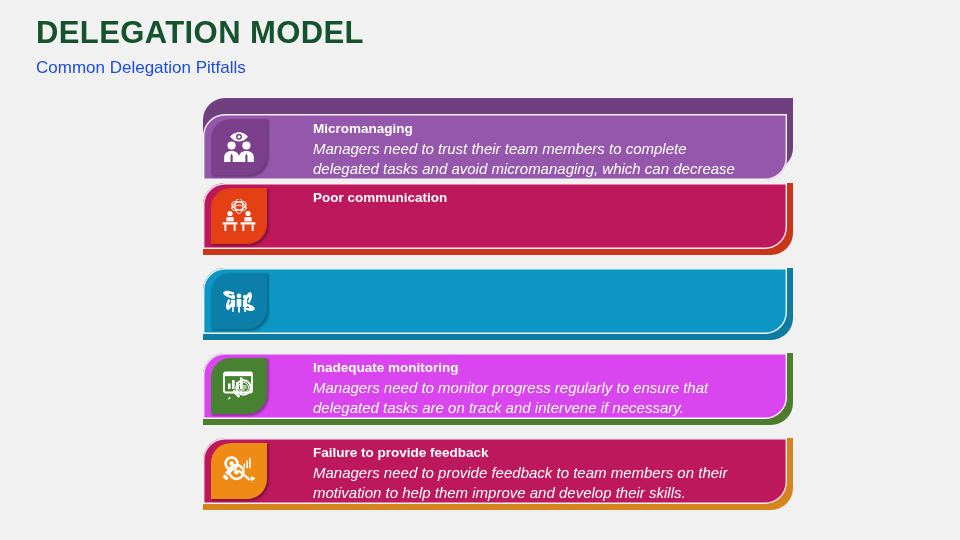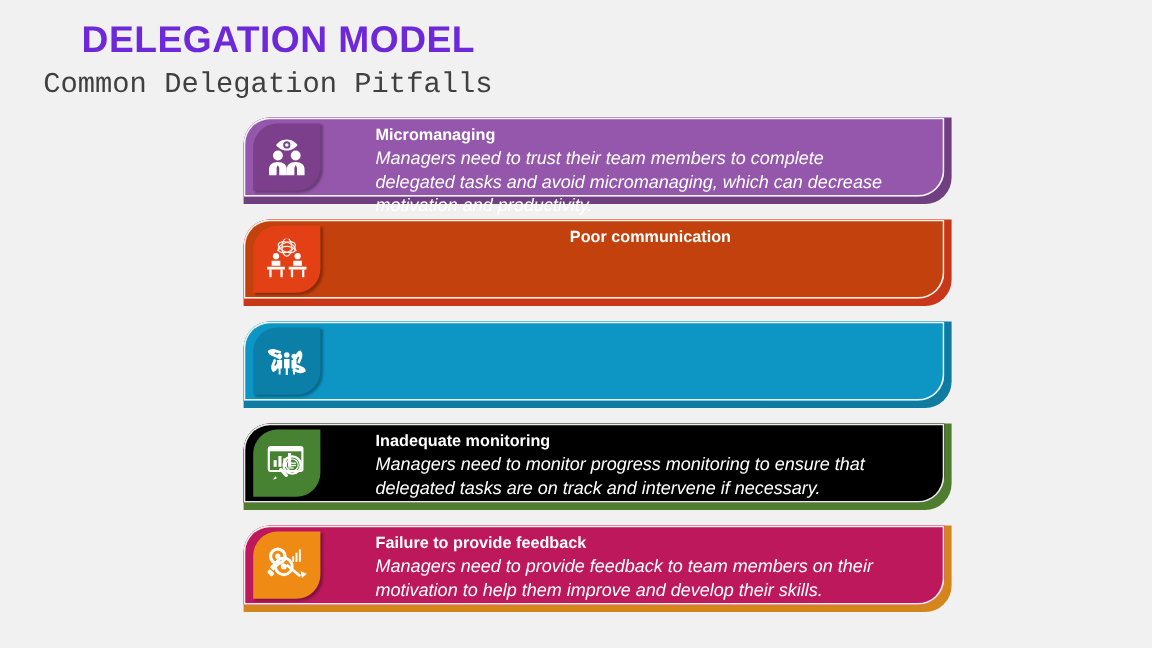--- a/index.html
+++ b/index.html
@@ -24,27 +24,26 @@
   #page-title {
     font-size: 31px;
     font-weight: bold;
     color: #3b3b3b;
     letter-spacing: 0.4px;
     line-height: 1.1;
     margin: 0;
     white-space: nowrap;
   }
   #page-subtitle {
-    font-size: 24px;
+    font-size: 17px;
     font-weight: normal;
-    color: #404040;
+    color: #1d4ed8;
     margin: 9px 0 0 0;
     line-height: 1.1;
     white-space: nowrap;
-    font-family: Liberation Mono, monospace;
   }
 
   
   #rows {
     position: absolute;
     left: 203px;
     top: 98px;
     width: 600px;
   }
 
@@ -109,47 +108,47 @@
     line-height: 1.32;
     margin: 0;
     max-width: 440px;
     font-style: italic;
   }
 </style>
 </head>
 <body style="background: rgb(241, 241, 241);">
 
 <div id="header">
-  <h1 id="page-title" style="color: #6d28d9; margin-left: 32px;">DELEGATION MODEL</h1>
+  <h1 id="page-title" style="color: #14532d;">DELEGATION MODEL</h1>
   <h2 id="page-subtitle">Common Delegation Pitfalls</h2>
 </div>
 
 <div id="rows">
     <div class="row">
       <div class="row-shell" style="background: rgb(111, 63, 128);"></div>
-      <div class="row-band" style="background: rgb(149, 87, 171);">
+      <div class="row-band" style="background: rgb(149, 87, 171); margin-top: 16px;">
         <div class="row-icon-tile" style="background: rgb(123, 63, 140);">
     <svg width="36" height="34" viewBox="0 0 36 34" fill="#fff">
       <path d="M18 2.2c-4.3 0-7.6 2.6-8.9 4.6 1.3 2 4.6 4.6 8.9 4.6s7.6-2.6 8.9-4.6C25.6 4.8 22.3 2.2 18 2.2zm0 7.6a3 3 0 1 1 0-6 3 3 0 0 1 0 6z"></path>
       <circle cx="18" cy="6.8" r="1.5"></circle>
       <circle cx="10.6" cy="15.6" r="4.1"></circle>
       <circle cx="25.4" cy="15.6" r="4.1"></circle>
       <path d="M10.6 21c-4.6 0-7.4 2.5-7.4 6.1V32h6.3v-6.2l1.1-2.3 1.1 2.3V32h6.3v-4.9c0-3.6-2.8-6.1-7.4-6.1z"></path>
       <path d="M25.4 21c-4.6 0-7.4 2.5-7.4 6.1V32h6.3v-6.2l1.1-2.3 1.1 2.3V32h6.3v-4.9c0-3.6-2.8-6.1-7.4-6.1z"></path>
     </svg>
         </div>
         <div class="row-text">
           <p class="row-heading">Micromanaging</p>
           <p class="row-desc">Managers need to trust their team members to complete delegated tasks and avoid micromanaging, which can decrease motivation and productivity.</p>
         </div>
       </div>
     </div>
     <div class="row">
       <div class="row-shell" style="background: rgb(201, 55, 26);"></div>
-      <div class="row-band" style="background: #c2410c; text-align: center;">
+      <div class="row-band" style="background: #be185d;">
         <div class="row-icon-tile" style="background: rgb(227, 65, 21);">
     <svg width="38" height="34" viewBox="0 0 38 34" fill="none" stroke="#fff">
       <g stroke-width="1" opacity="0.95" fill="none">
         <ellipse cx="19" cy="7" rx="7.5" ry="4" transform="rotate(-20 19 7)"></ellipse>
         <ellipse cx="19" cy="7" rx="7.5" ry="4" transform="rotate(20 19 7)"></ellipse>
         <ellipse cx="19" cy="7" rx="4" ry="7.5"></ellipse>
         <path d="M11 10c4-5 12-5 16 0"></path>
       </g>
       <g fill="#fff" stroke="none">
         <circle cx="10" cy="14.5" r="2.6"></circle>
@@ -184,41 +183,41 @@
       <path d="M30.6 8c1.4 1.7 1.8 4.2 1 6.3l-1.9 4.8-2-1 1.5-4c.3-.7-.6-1.2-1-.6l-3 5.1-2-1.3 3.9-6.9c.8-1.5 2.2-2.3 3.5-2.4z"></path>
       <path d="M7.4 26c-1.4-1.7-1.8-4.2-1-6.3l1.9-4.8 2 1-1.5 4c-.3.7.6 1.2 1 .6l3-5.1 2 1.3-3.9 6.9c-.8 1.5-2.2 2.3-3.5 2.4z"></path>
     </svg>
         </div>
         <div class="row-text">
         </div>
       </div>
     </div>
     <div class="row">
       <div class="row-shell" style="background: rgb(78, 125, 45);"></div>
-      <div class="row-band" style="background: #000000;">
+      <div class="row-band" style="background: #d946ef;">
         <div class="row-icon-tile" style="background: rgb(70, 130, 50);">
     <svg width="38" height="34" viewBox="0 0 38 34" fill="#fff">
       <rect x="4" y="3.5" width="28" height="20" rx="1.4" fill="none" stroke="#fff" stroke-width="1.8"></rect>
       <rect x="4" y="3.5" width="28" height="3.6"></rect>
       <rect x="8" y="14.5" width="2.6" height="5.5"></rect>
       <rect x="12" y="11" width="2.6" height="9"></rect>
       <rect x="16" y="13" width="2.6" height="7"></rect>
       <rect x="20" y="8.5" width="2.6" height="11.5"></rect>
       <circle cx="23.5" cy="18.5" r="7.2" fill="none" stroke="#fff" stroke-width="2"></circle>
       <circle cx="23.5" cy="18.5" r="5" fill="none" stroke="#fff" stroke-width="1"></circle>
       <rect x="20.3" y="16.4" width="6.4" height="1.1"></rect>
       <rect x="20.3" y="18.4" width="6.4" height="1.1"></rect>
       <rect x="20.3" y="20.4" width="4.4" height="1.1"></rect>
       <rect x="11.6" y="23.2" width="9.5" height="2.8" rx="1.4" transform="rotate(47 16.3 24.6)"></rect>
       <path d="M9.6 27.8l-2.2 2.9 3.4-1.2z"></path>
     </svg>
         </div>
         <div class="row-text">
           <p class="row-heading">Inadequate monitoring</p>
-          <p class="row-desc">Managers need to monitor progress monitoring to ensure that delegated tasks are on track and intervene if necessary.</p>
+          <p class="row-desc">Managers need to monitor progress regularly to ensure that delegated tasks are on track and intervene if necessary.</p>
         </div>
       </div>
     </div>
     <div class="row">
       <div class="row-shell" style="background: rgb(212, 133, 28);"></div>
       <div class="row-band" style="background: #be185d;">
         <div class="row-icon-tile" style="background: rgb(239, 139, 20);">
     <svg width="38" height="34" viewBox="0 0 38 34" fill="#fff">
       <circle cx="11.5" cy="9.5" r="6" fill="none" stroke="#fff" stroke-width="2.6"></circle>
       <circle cx="11.5" cy="9.5" r="2.2"></circle>

